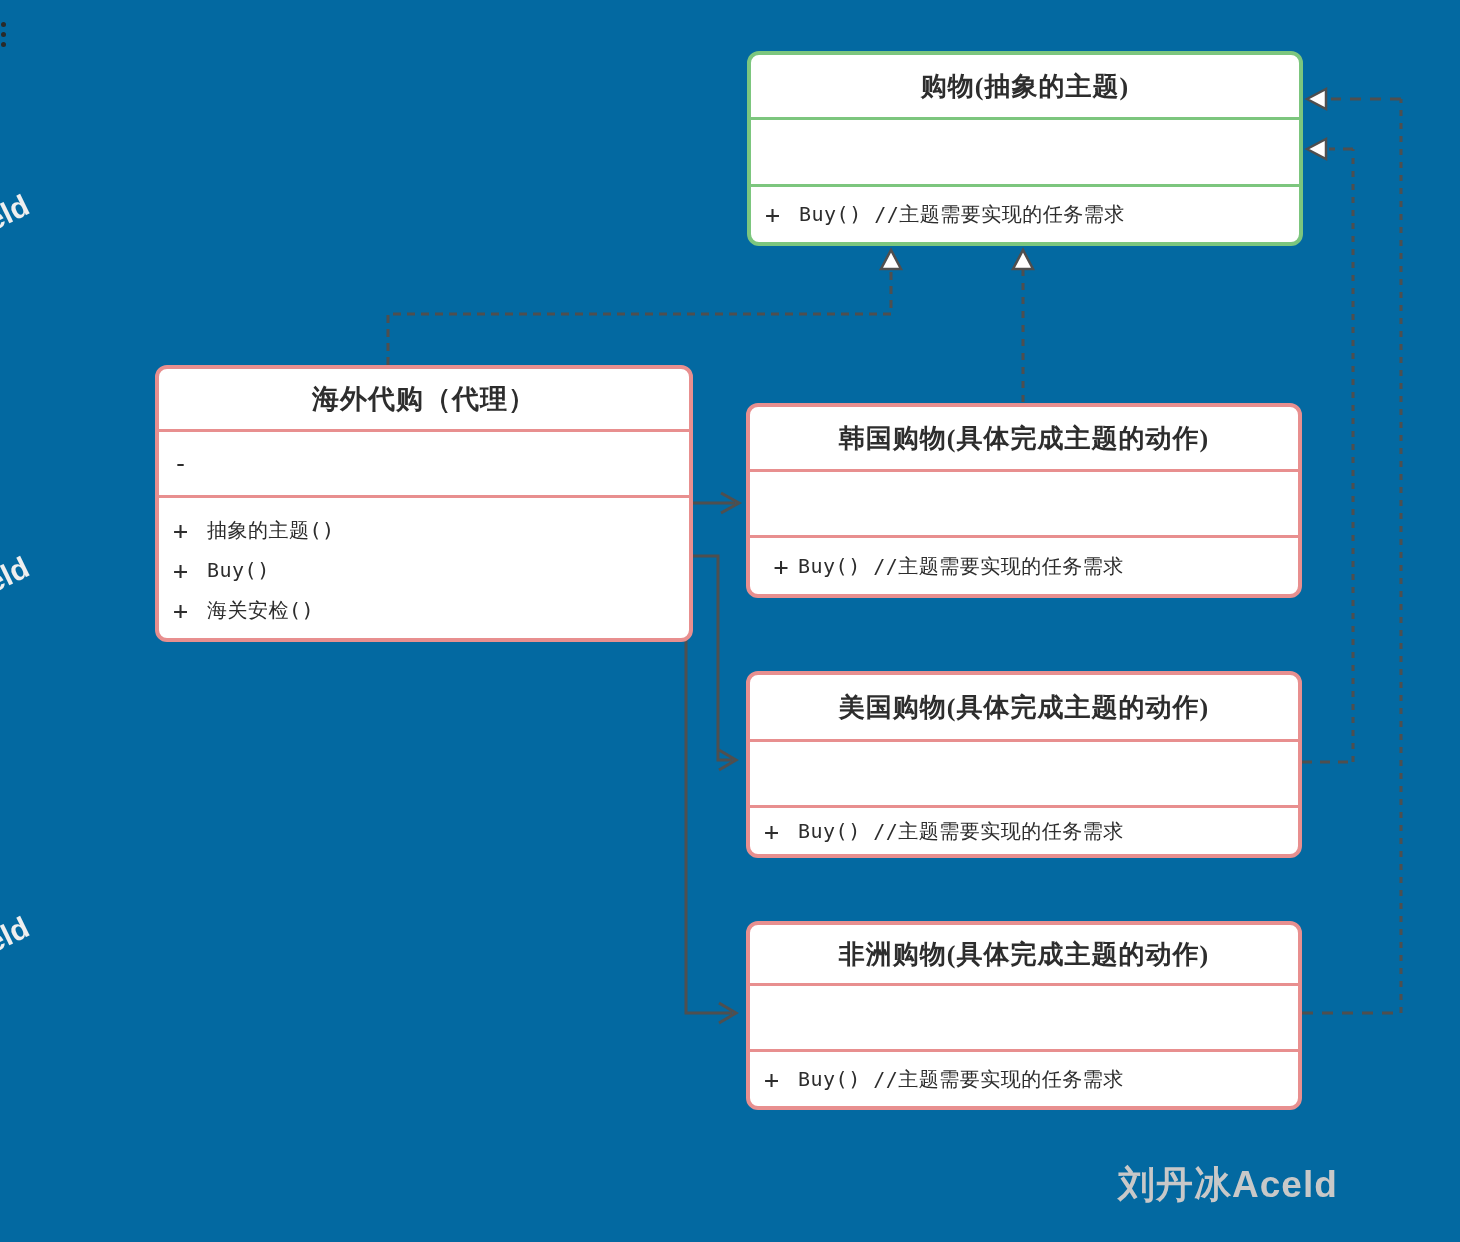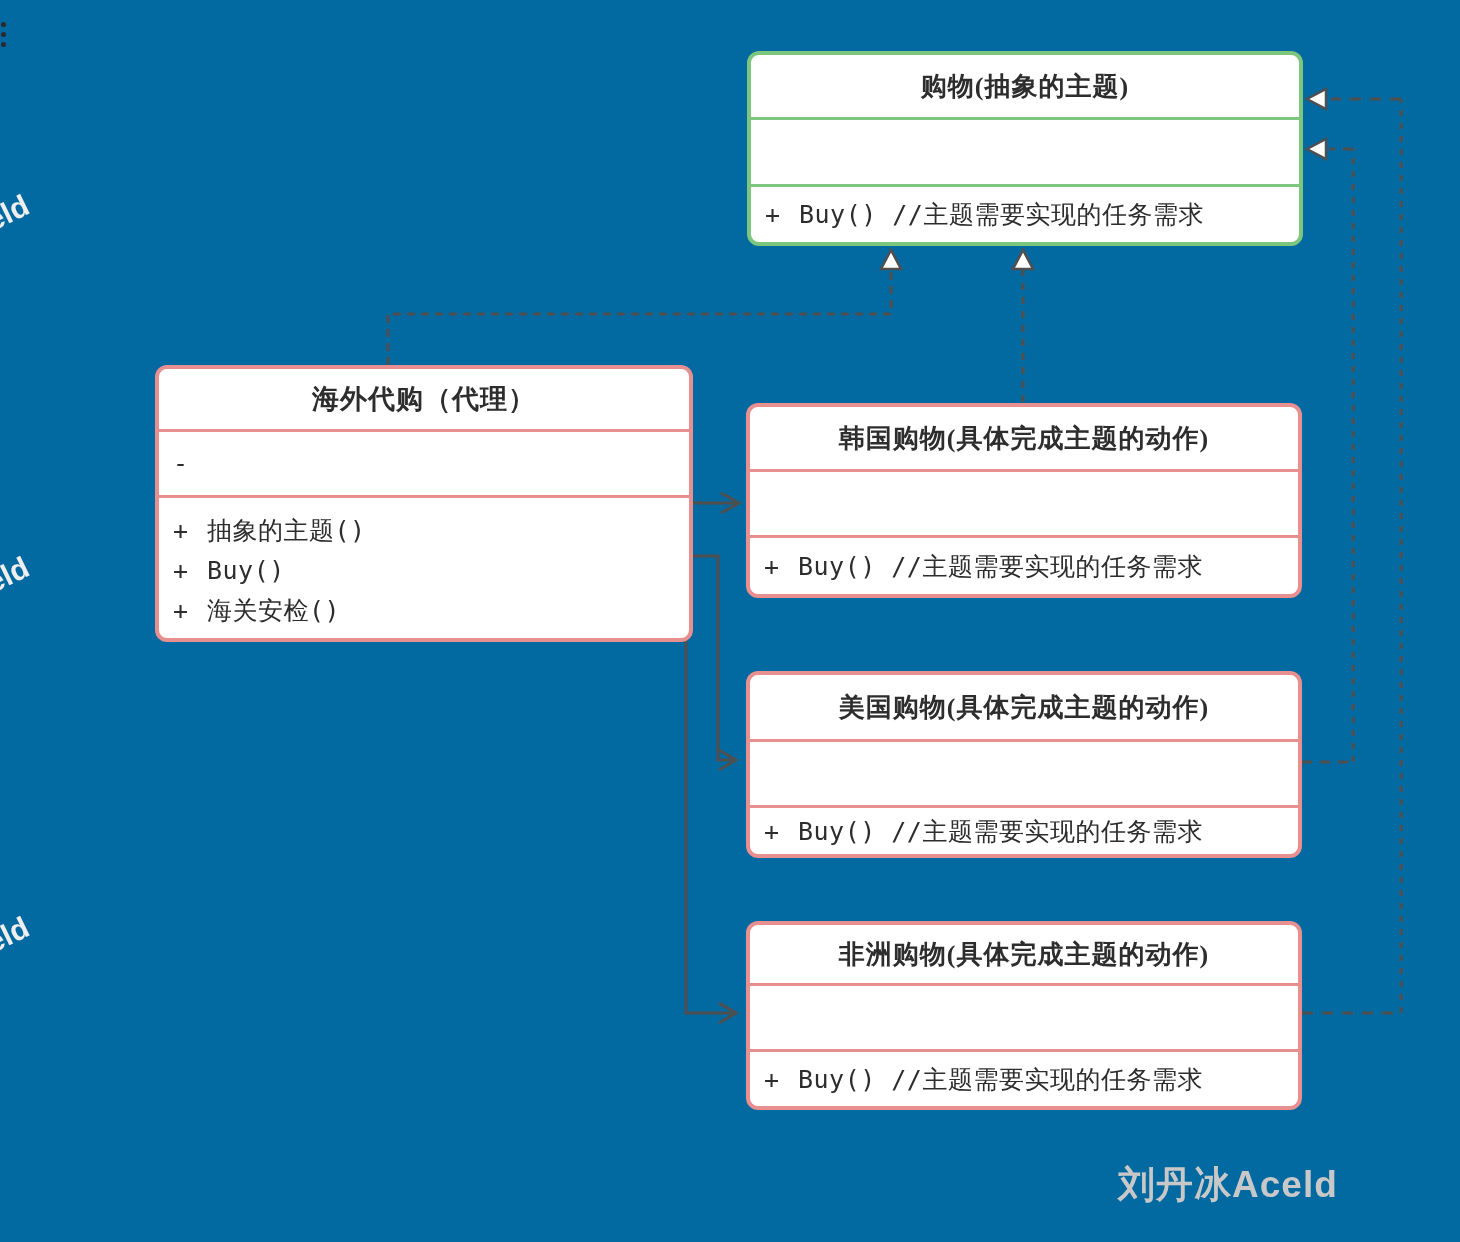--- a/index.html
+++ b/index.html
@@ -23,21 +23,21 @@
     letter-spacing:1px;color:var(--text,#2d2d2d);
   }
   .sec-methods.grow{flex:1 1 auto;}
   .mline{display:flex;align-items:center;padding-left:14px;font-size:25px;}
   .mline .sign{
     font-family:"DejaVu Sans Mono","Liberation Mono",monospace;
     width:34px;flex:0 0 34px;font-size:25px;
   }
   .mline .mtext{
     font-family:"DejaVu Sans Mono","Liberation Mono",monospace;
-    font-size:25px;letter-spacing:0.5px;white-space:nowrap;
+    font-size:20px;letter-spacing:0.5px;white-space:nowrap;
   }
   .sec-center{display:flex;flex-direction:column;justify-content:center;}
   .proxy-methods{padding-top:12px;}
   .proxy-methods .mline{height:40px;}
   
   svg.connectors{position:absolute;left:0;top:0;}
   .conn{fill:none;stroke:var(--connector,#4f4f4f);stroke-width:3;}
   .tri{fill:#ffffff;stroke:var(--connector,#4f4f4f);stroke-width:2.5;stroke-linejoin:miter;}
   
   .wm-main{
@@ -133,21 +133,21 @@
         <span class="sign">+</span>
         <span class="mtext">Buy()</span>
       </div>
       <div class="mline">
         <span class="sign">+</span>
         <span class="mtext">海关安检()</span>
       </div>
     </div>
   </div>
 
-  <div class="uml pink" style="left:746px;top:403px;width:556px;height:195px;">
+  <div class="uml pink" style="left:746px;top:403px;width:556px;height:195px;text-align:center;">
     <div class="sec sec-title" style="height:62px;">韩国购物(具体完成主题的动作)</div>
     <div class="sec" style="height:66px;"></div>
     <div class="sec sec-methods sec-center grow">
       <div class="mline">
         <span class="sign">+</span>
         <span class="mtext">Buy() //主题需要实现的任务需求</span>
       </div>
     </div>
   </div>
 

